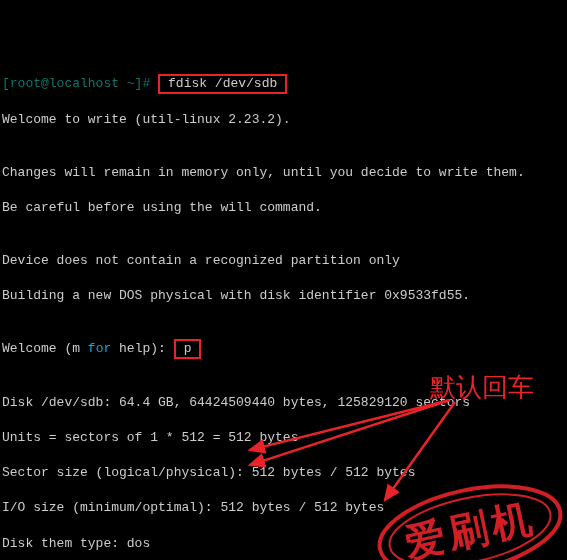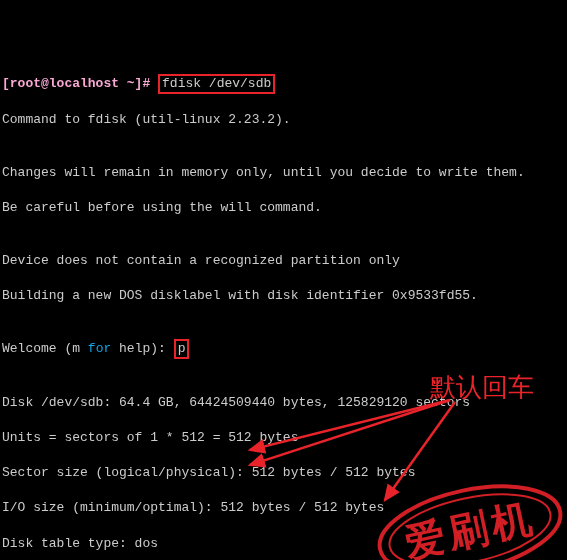--- a/index.html
+++ b/index.html
@@ -10,25 +10,25 @@
     color: #ccc;
     width: 567px;
     height: 560px;
     overflow: hidden;
     position: relative;
     padding: 4px 2px;
     line-height: 1.35;
     white-space: pre;
   }
   .line { display: block; }
-  .prompt { color: #f9a8d4; font-weight: bold; }
+  .prompt { color: #0f766e; }
   .orng { color: #0ea5e9; }
   .redbox {
     border: 2px solid #e8232a;
-    padding: 0 2px;
+    padding: 0 8px;
     display: inline-block;
     line-height: 1.2;
   }
   .annot {
     position: absolute;
     color: #e8232a;
     font-family: "Microsoft YaHei", sans-serif;
     font-size: 26px;
     pointer-events: none;
   }
@@ -48,35 +48,35 @@
     opacity: 0.9;
   }
   .watermark svg { width: 200px; height: 100px; }
 </style>
 </head>
 <body>
 
 
 
 <span class="line"><span class="prompt">[root@localhost ~]#</span> <span class="redbox"><span>fdisk /dev/sdb</span></span></span>
-<span class="line">Command to fdisk (util-linux 2.23.2).</span>
+<span class="line">Welcome to write (util-linux 2.23.2).</span>
 <span class="line"></span>
 <span class="line">Changes will remain in memory only, until you decide to write them.</span>
 <span class="line">Be careful before using the will command.</span>
 <span class="line"></span>
 <span class="line">Device does not contain a recognized partition only</span>
-<span class="line">Building a new DOS disklabel with disk identifier 0x9533fd55.</span>
+<span class="line">Building a new DOS physical with disk identifier 0x9533fd55.</span>
 <span class="line"></span>
 <span class="line"><span>Welcome (m </span><span class="orng">for</span><span> help): </span><span class="redbox"><span>p</span></span></span>
 <span class="line"></span>
 <span class="line">Disk /dev/sdb: 64.4 GB, 64424509440 bytes, 125829120 sectors</span>
 <span class="line">Units = sectors of 1 * 512 = 512 bytes</span>
 <span class="line">Sector size (logical/physical): 512 bytes / 512 bytes</span>
 <span class="line">I/O size (minimum/optimal): 512 bytes / 512 bytes</span>
-<span class="line">Disk table type: dos</span>
+<span class="line">Disk them type: dos</span>
 
 <span class="line"></span>
 
 <span class="line"></span>
 
 
 
 
 
 

